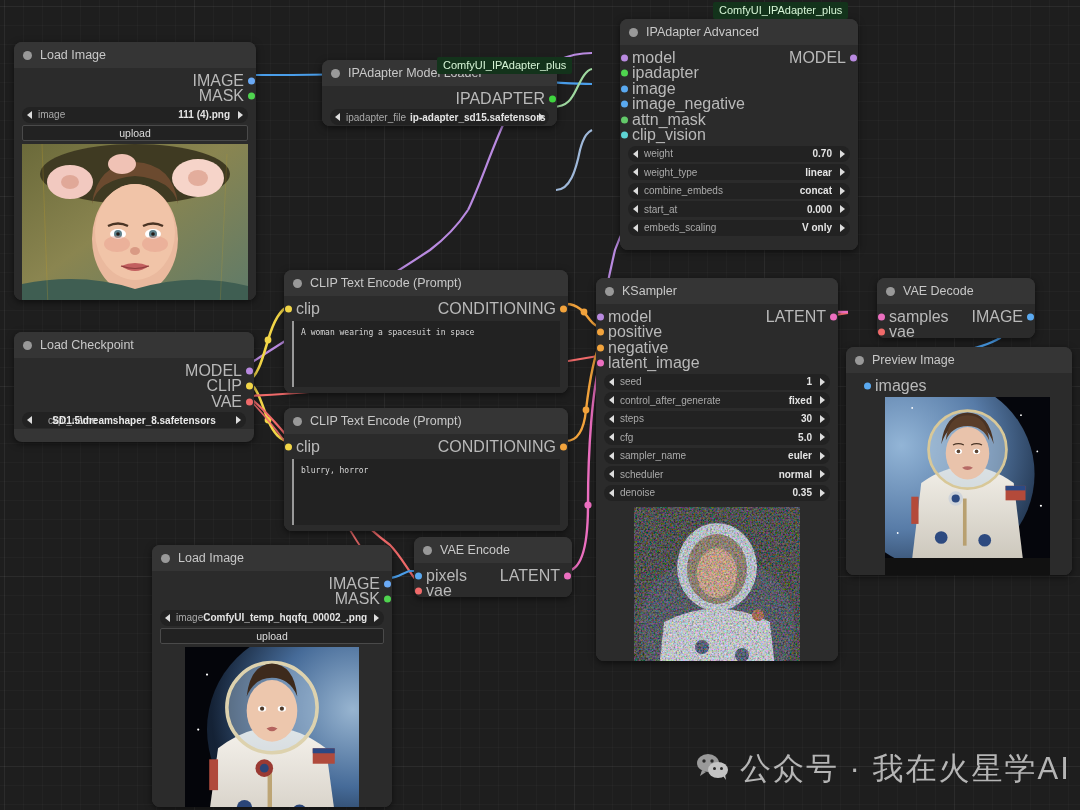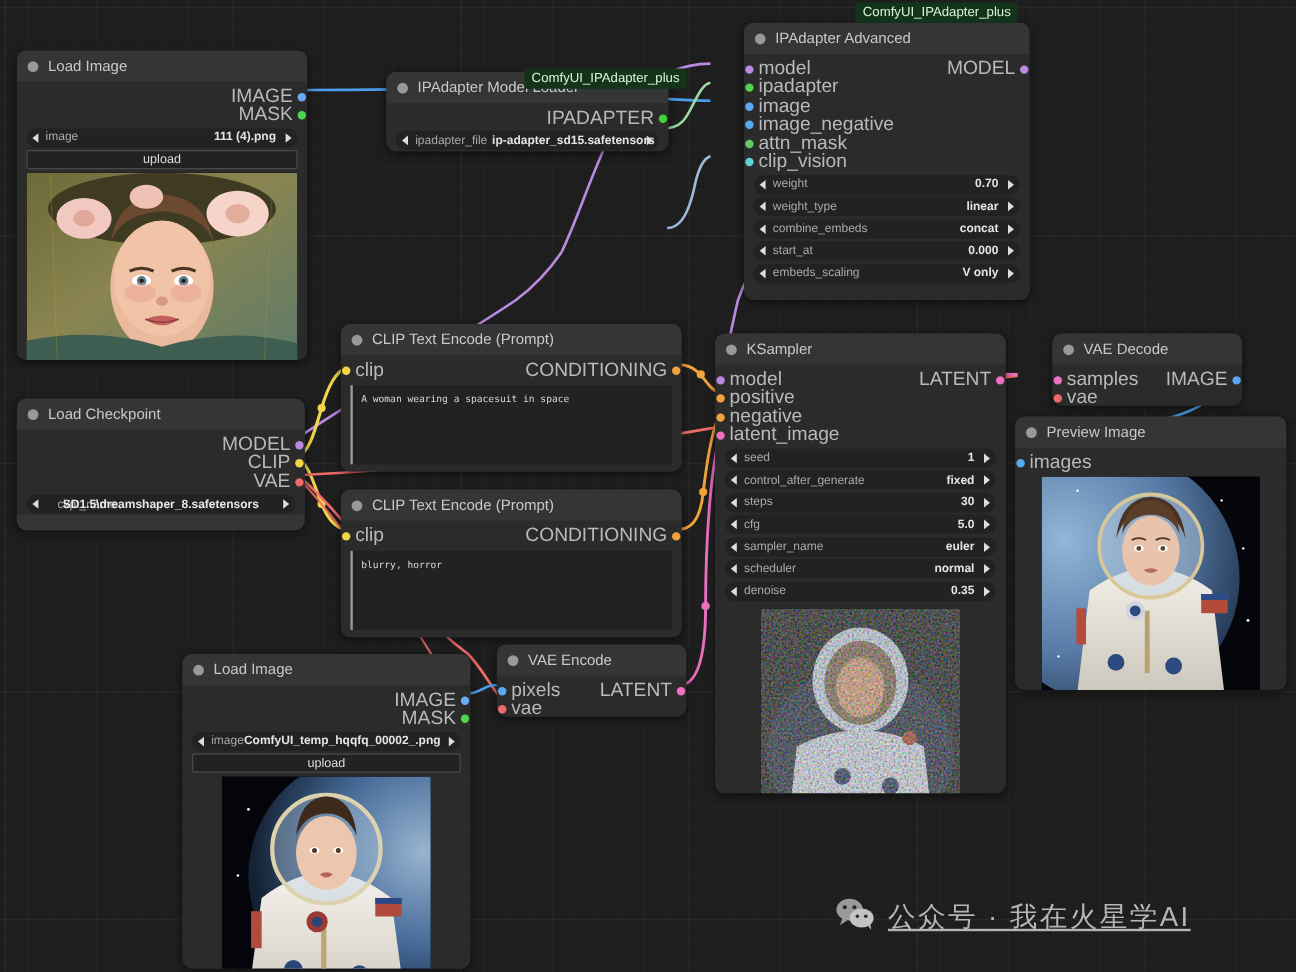--- a/index.html
+++ b/index.html
@@ -123,21 +123,21 @@
     z-index: 8;
     white-space: nowrap;
   }
 
   .watermark {
     position: absolute;
     display: flex; align-items: center;
     z-index: 20;
     color: #b5b5b5;
   }
-  .wm-text { font-size: 23px; letter-spacing: 2px; text-decoration: underline; }
+  .wm-text { font-size: 31px; letter-spacing: 2px; }
   .wm-icon { margin-right: 10px; }
 
   
   .pic { position: absolute; inset: 0; }
 </style>
 </head>
 <body>
 
 <div id="canvas">
 
@@ -504,21 +504,21 @@
         <span>vae</span>
       </div>
     </div>
   </div>
 
   <div class="node" style="left:846px; top:347px; width:226px; height:228px;">
     <div class="node-title">
       <span class="title-dot"></span>
       <span>Preview Image</span>
     </div>
-    <div class="node-body" style="height:202px;">
+    <div class="node-body" style="height:202px;padding-left:17px;">
       <div class="port-row">
         <span class="dot in" style="background:#5aa9f0"></span>
         <span>images</span>
       </div>
       <div class="imgbox" style="height:178px; margin-left:22px; margin-right:22px;">
         <svg class="pic" viewBox="0 0 182 178" preserveAspectRatio="none">
           <defs>
             <radialGradient id="earth2" cx="30%" cy="35%" r="80%">
               <stop offset="0%" stop-color="#9fc4e8"></stop>
                 <stop offset="55%" stop-color="#5f86b5"></stop>

